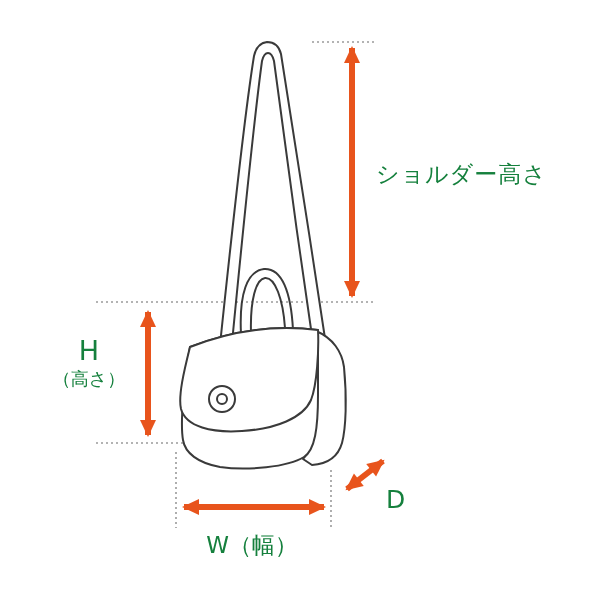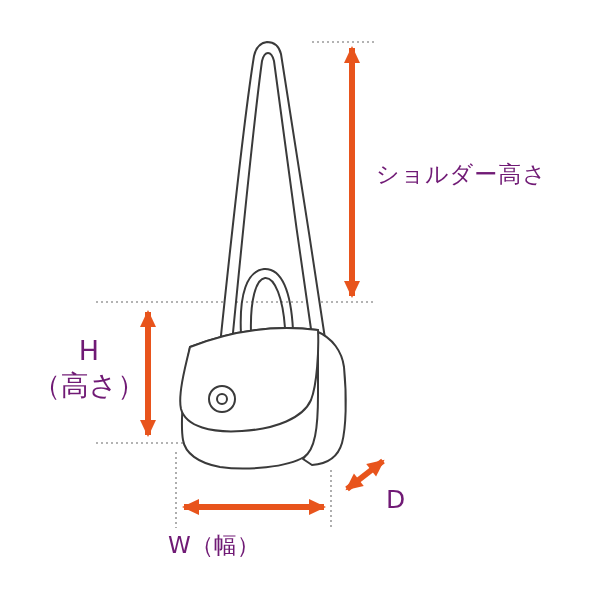--- a/index.html
+++ b/index.html
@@ -7,21 +7,21 @@
     padding: 0;
     background: #ffffff;
   }
   .stage {
     position: relative;
     width: 600px;
     height: 600px;
     background: #ffffff;
     overflow: hidden;
     font-family: "DejaVu Sans", "Liberation Sans", sans-serif;
-    color: #701a75;
+    color: #15803d;
   }
   .stage svg {
     position: absolute;
     left: 0;
     top: 0;
   }
   .label {
     position: absolute;
     line-height: 1.25;
     white-space: nowrap;
@@ -33,26 +33,26 @@
     font-size: 23px;
     letter-spacing: 1px;
   }
   .label-height {
     left: 28px;
     top: 334px;
     width: 122px;
     text-align: center;
   }
   .label-height .big { font-size: 27px; }
-  .label-height .small { font-size: 28px; }
+  .label-height .small { font-size: 18px; }
   .label-width {
     left: 168px;
     top: 531px;
     width: 168px;
-    text-align: left;
+    text-align: center;
     font-size: 23px;
   }
   .label-depth {
     left: 386px;
     top: 484px;
   }
   .label-depth .big { font-size: 25px; }
   .label-depth .small { font-size: 21px; }
 </style>
 </head>

